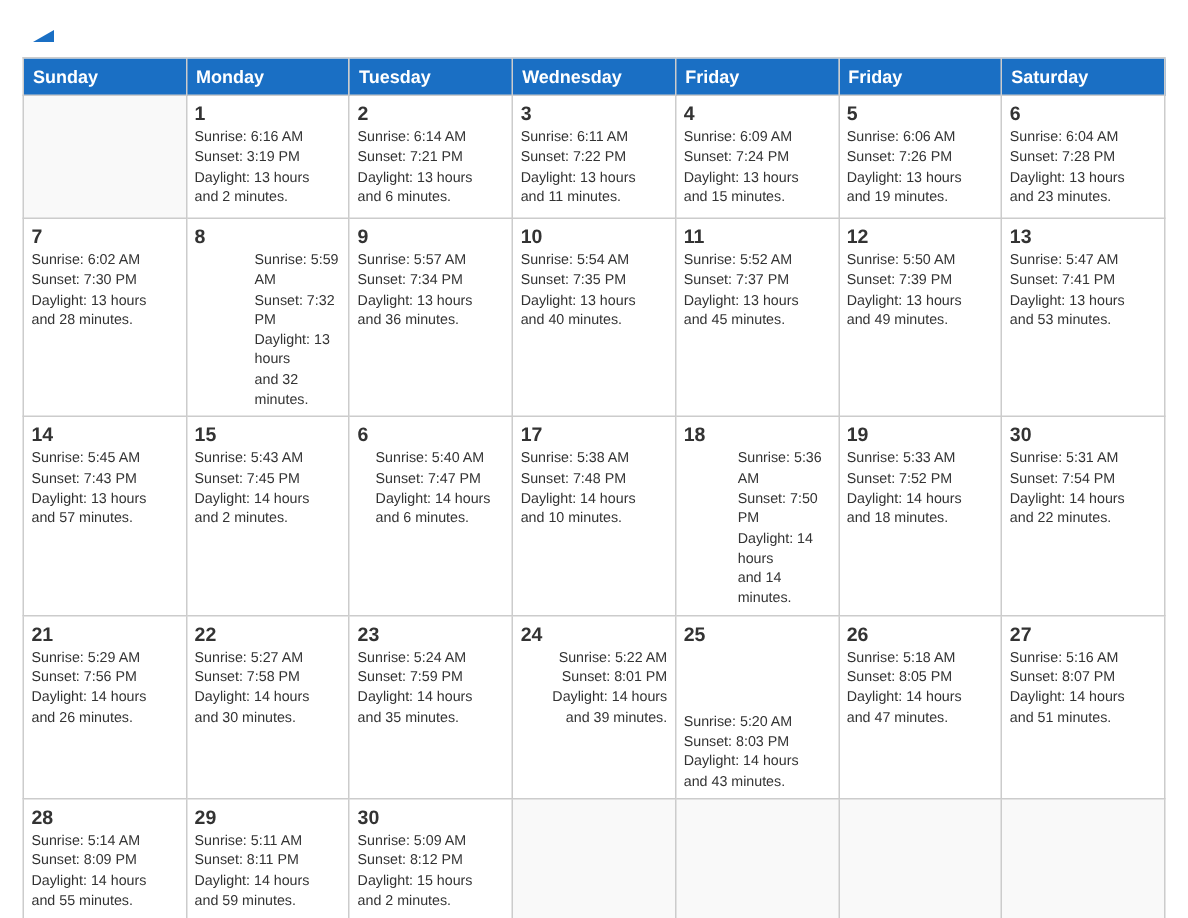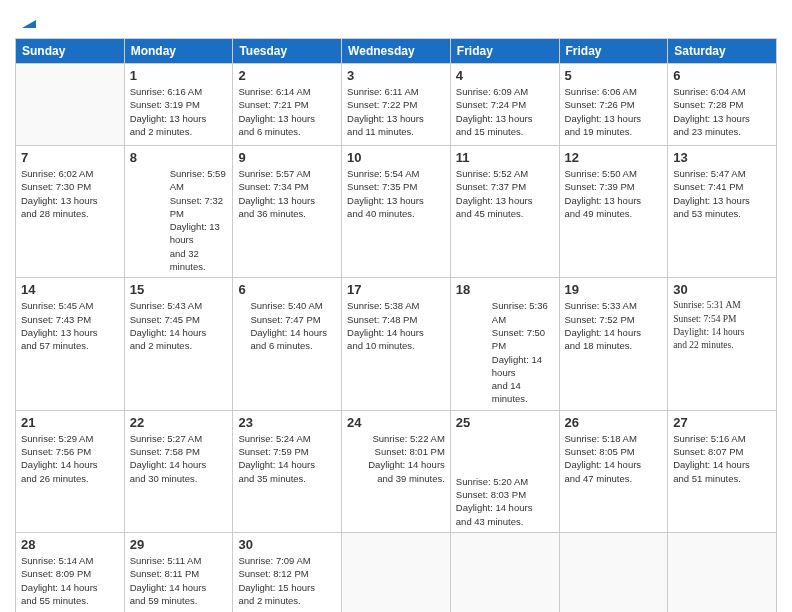--- a/index.html
+++ b/index.html
@@ -259,21 +259,21 @@
           </td>
           <td>
             <span class="day-number">19</span>
             <div class="day-info" style="white-space: pre-line;">Sunrise: 5:33 AM
 Sunset: 7:52 PM
 Daylight: 14 hours
 and 18 minutes.</div>
           </td>
           <td>
             <span class="day-number">30</span>
-            <div class="day-info" style="white-space: pre-line; font-family: Liberation Serif, serif;">Sunrise: 5:31 AM
+            <div class="day-info" style="white-space: pre-line;">Sunrise: 5:31 AM
 Sunset: 7:54 PM
 Daylight: 14 hours
 and 22 minutes.</div>
           </td>
         </tr>
         <tr>
           <td>
             <span class="day-number">21</span>
             <div class="day-info" style="white-space: pre-line;">Sunrise: 5:29 AM
 Sunset: 7:56 PM
@@ -333,21 +333,21 @@
           </td>
           <td>
             <span class="day-number">29</span>
             <div class="day-info" style="white-space: pre-line;">Sunrise: 5:11 AM
 Sunset: 8:11 PM
 Daylight: 14 hours
 and 59 minutes.</div>
           </td>
           <td>
             <span class="day-number">30</span>
-            <div class="day-info" style="white-space: pre-line;">Sunrise: 7:09 AM
+            <div class="day-info" style="white-space: pre-line;">Sunrise: 5:09 AM
 Sunset: 8:12 PM
 Daylight: 15 hours
 and 2 minutes.</div>
           </td>
           <td class="empty"></td>
           <td class="empty"></td>
           <td class="empty"></td>
           <td class="empty"></td>
         </tr>
       </tbody>

